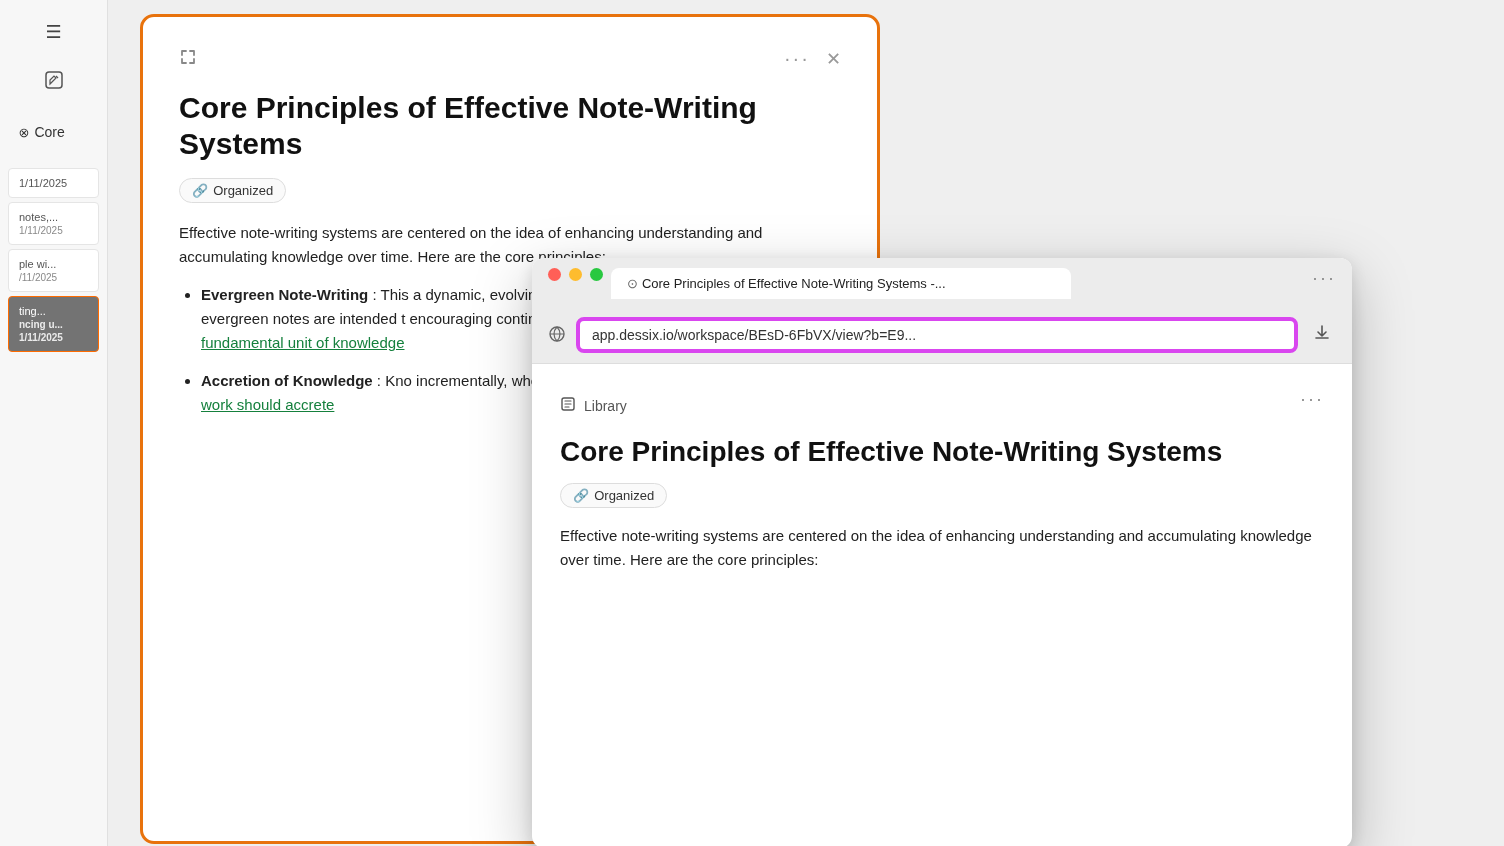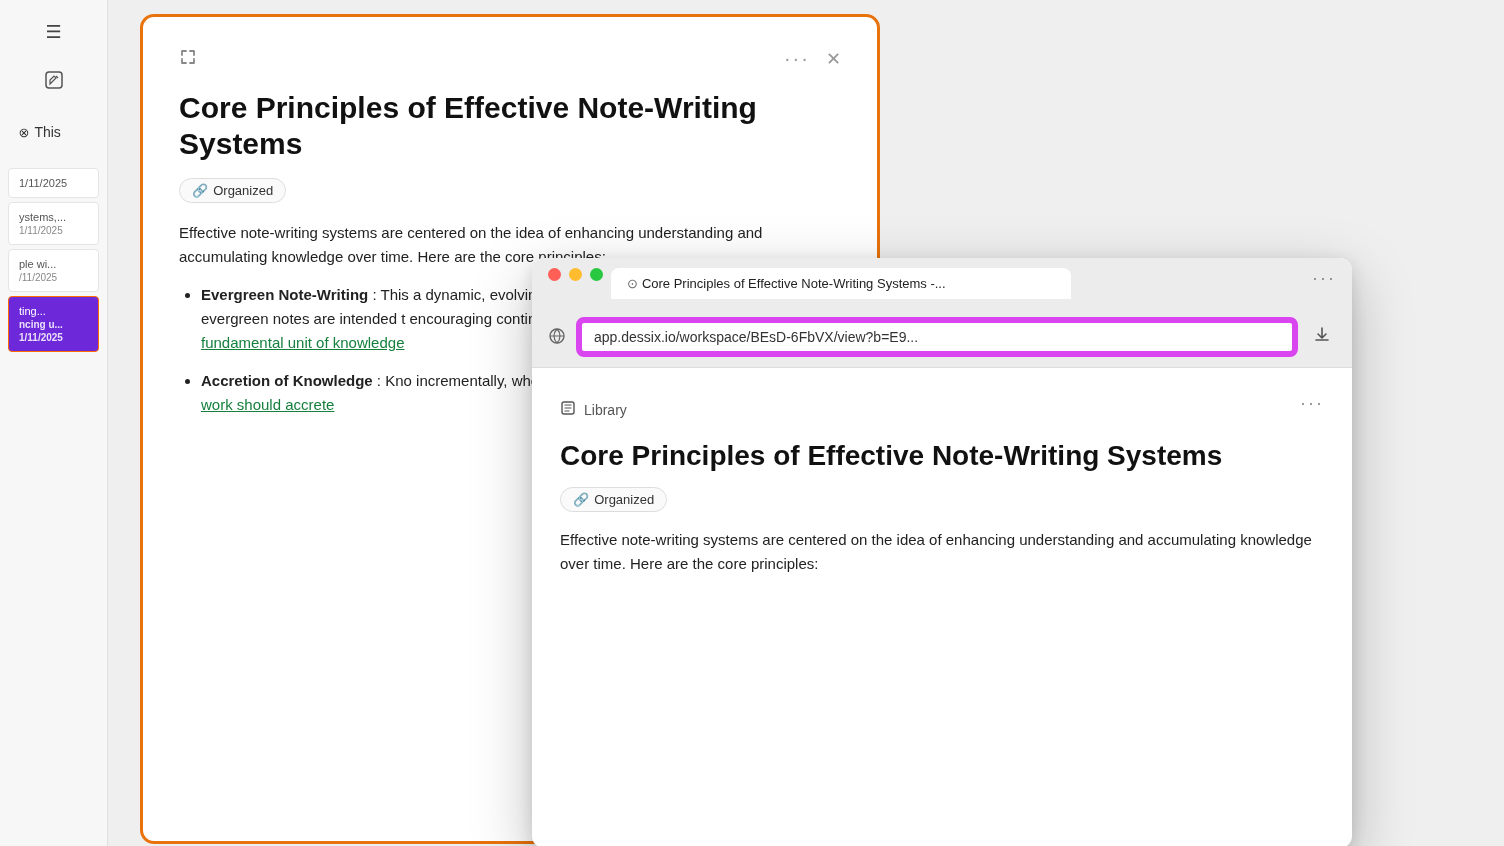--- a/index.html
+++ b/index.html
@@ -69,21 +69,21 @@
     .sidebar-item {
       background: #fff;
       border-radius: 4px;
       padding: 8px 10px;
       font-size: 12px;
       color: #555;
       border: 1px solid #e5e5e5;
       cursor: pointer;
     }
     .sidebar-item.active {
-      background: #6d28d9;
+      background: #737373;
       color: #fff;
       border-color: #ff6b00;
     }
 
     .sidebar-item .item-title {
       font-size: 11px;
       font-weight: 500;
       white-space: nowrap;
       overflow: hidden;
       text-overflow: ellipsis;
@@ -276,21 +276,21 @@
     }
 
     .address-bar-icon {
       font-size: 14px;
       color: #666;
     }
 
     .address-bar {
       flex: 1;
       background: #fff;
-      border: 6px solid #d946ef;
+      border: 4px solid #d946ef;
       border-radius: 8px;
       padding: 6px 12px;
       font-size: 14px;
       color: #333;
       outline: none;
     }
 
     .browser-download-icon {
       font-size: 16px;
       color: #555;
@@ -370,29 +370,29 @@
       <svg width="20" height="20" viewBox="0 0 20 20" fill="none" xmlns="http://www.w3.org/2000/svg">
         <rect x="2" y="2" width="16" height="16" rx="3" stroke="#555" stroke-width="1.5" fill="none"></rect>
         <path d="M6 14l2-2 4-4-2-2-4 4-0 4z" stroke="#555" stroke-width="1.2" fill="none"></path>
         <path d="M12 6l2 2" stroke="#555" stroke-width="1.2"></path>
       </svg>
     </span>
   </button>
 
   <button class="clear-btn">
     <span style="font-size:13px;">⊗</span>
-    <span>This</span>
+    <span>Core</span>
   </button>
 
   <div class="sidebar-dates">
     <div class="sidebar-item">
       <div class="item-title">1/11/2025</div>
     </div>
     <div class="sidebar-item">
-      <div class="item-title">ystems,...</div>
+      <div class="item-title">notes,...</div>
       <div class="item-date">1/11/2025</div>
     </div>
     <div class="sidebar-item">
       <div class="item-title">ple wi...</div>
       <div class="item-date">/11/2025</div>
     </div>
     <div class="sidebar-item active">
       <div class="item-title">ting...</div>
       <div class="item-date">ncing u...</div>
       <div class="item-date">1/11/2025</div>

